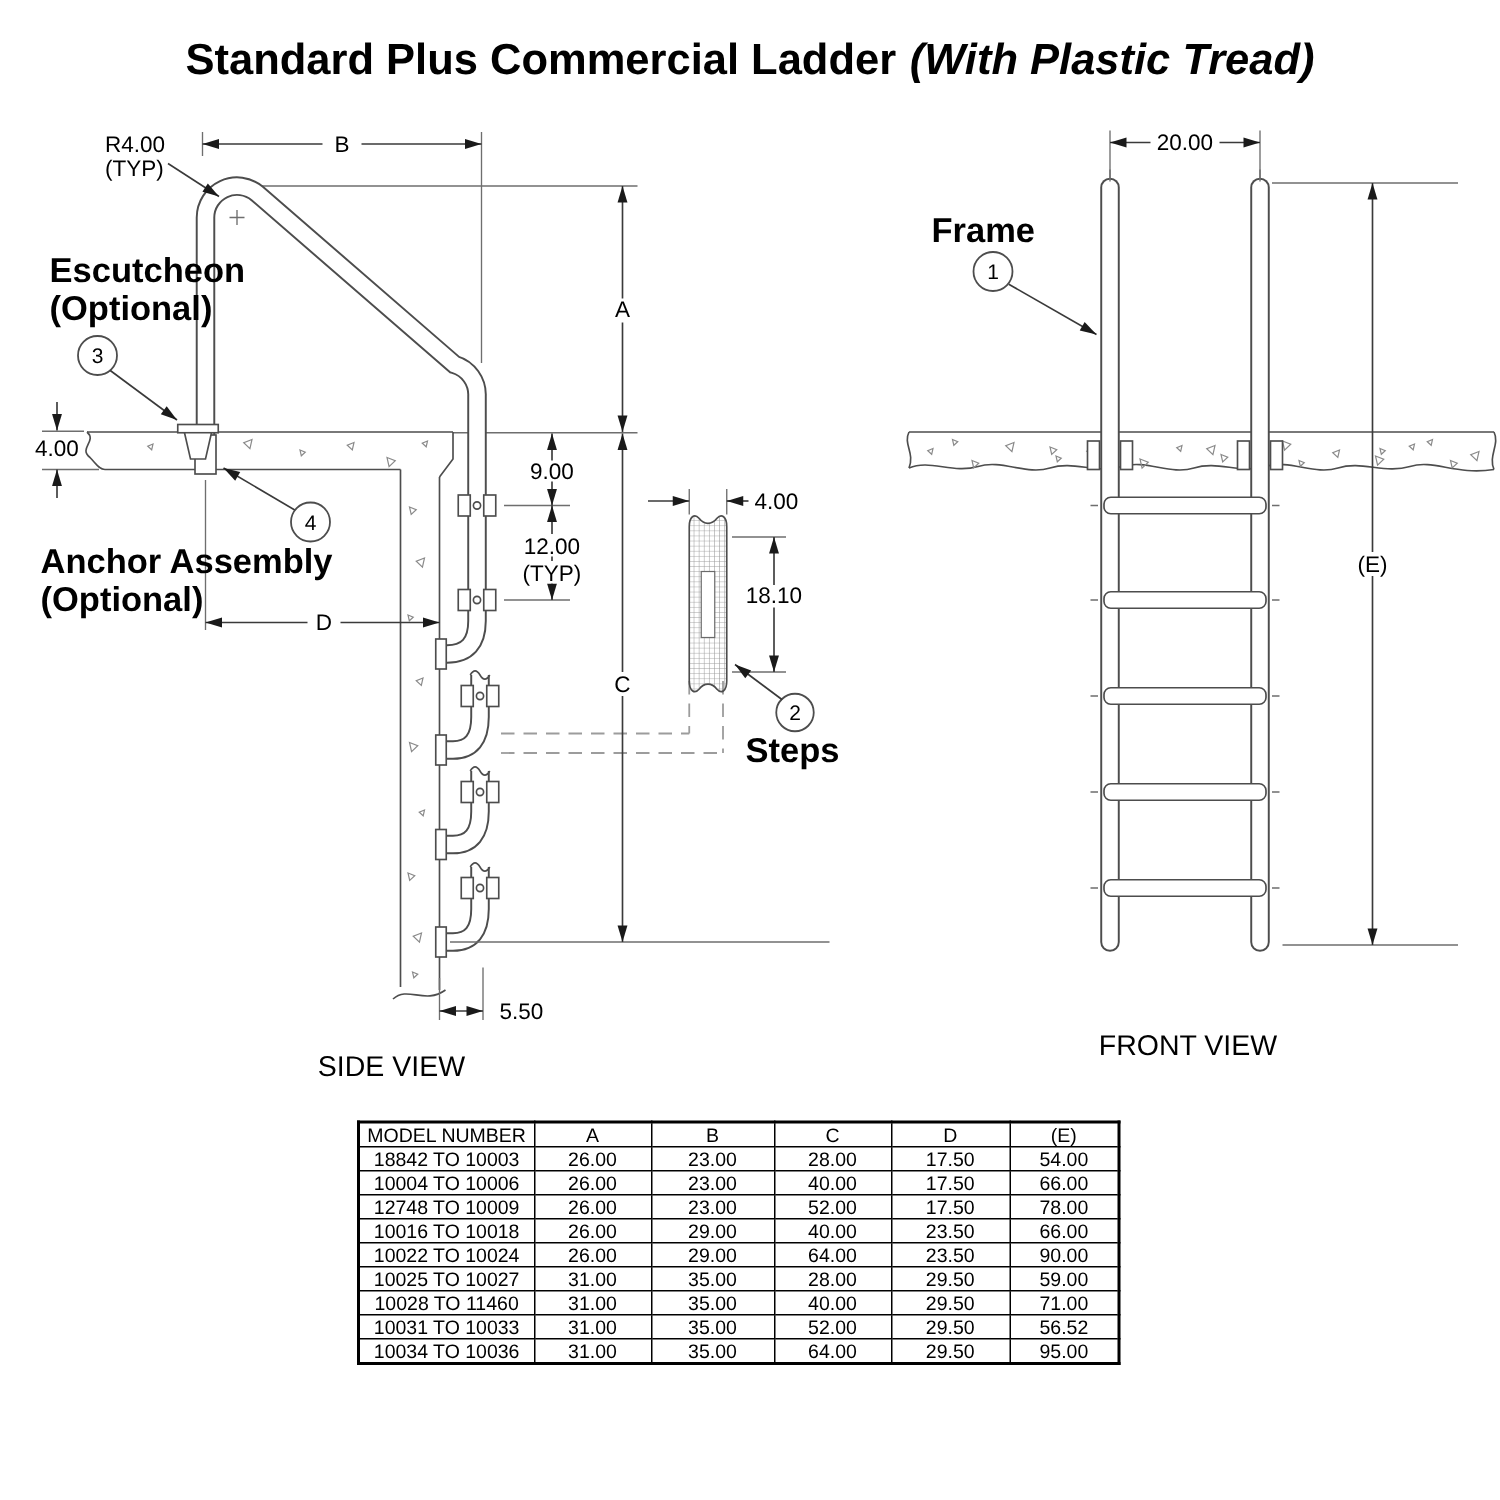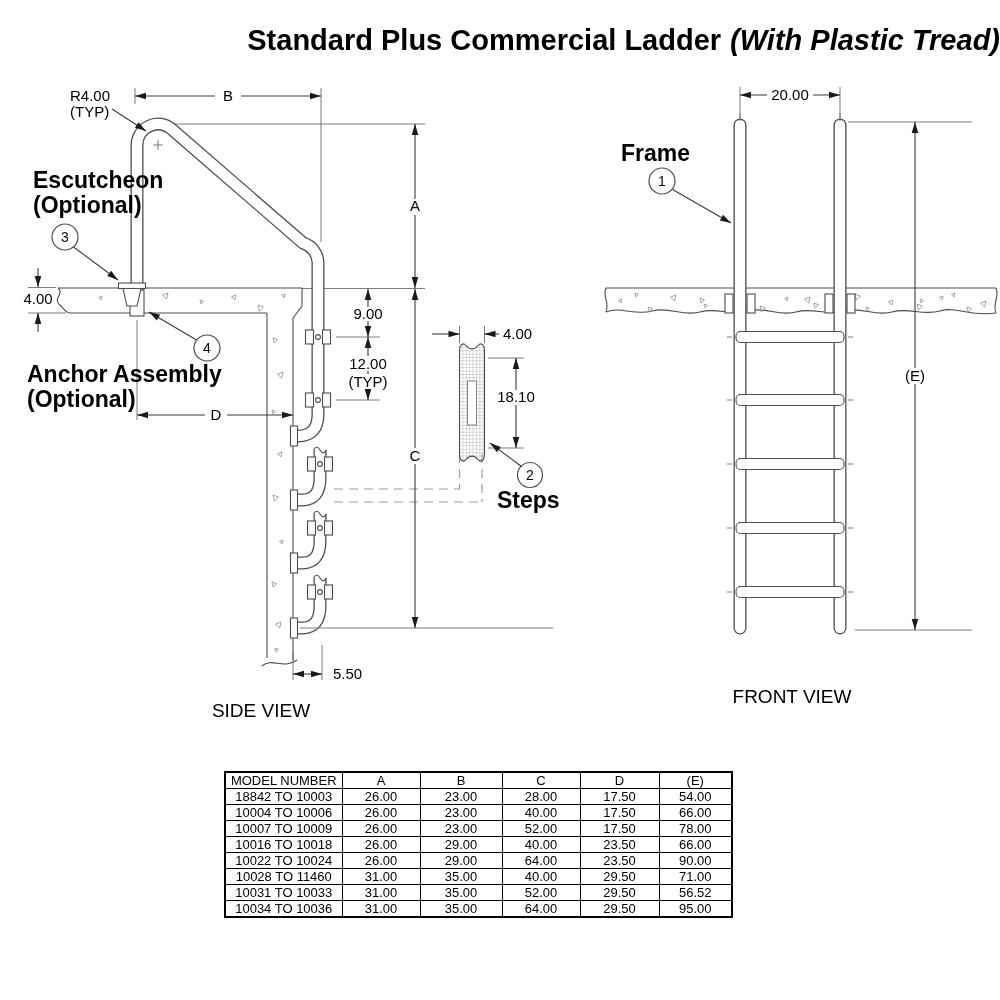--- a/index.html
+++ b/index.html
@@ -1,18 +1,18 @@
 <!DOCTYPE html>
 <html><head>
 <meta charset="utf-8">
 <style>
   html,body{margin:0;padding:0;background:#fff;}
   .page{position:relative;width:1000px;height:1000px;background:#fff;overflow:hidden;
         font-family:"Liberation Sans",sans-serif;color:#000;}
-  .title{position:absolute;left:0;top:24px;width:1000px;text-align:right;
+  .title{position:absolute;left:0;top:24px;width:1000px;text-align:center;
          font-size:29px;font-weight:bold;white-space:nowrap;}
   .title .it{font-style:italic;margin-left:9px;}
   svg.draw{position:absolute;left:0;top:0;}
   
   .ol{stroke:#4d4d4d;stroke-width:1.1;fill:none;}
   .tk{stroke:#4d4d4d;stroke-width:13;fill:none;}
   .tw{stroke:#ffffff;stroke-width:10.4;fill:none;}
   .pc{fill:#ffffff;stroke:#4d4d4d;stroke-width:1.1;}
   .xl{stroke:#6e6e6e;stroke-width:0.9;fill:none;}
   .dl{stroke:#3a3a3a;stroke-width:1.1;fill:none;}
@@ -20,23 +20,23 @@
   .bg{fill:#ffffff;}
   .cm{stroke:#8a8a8a;stroke-width:0.8;fill:none;}
   .co{fill:#ffffff;stroke:#4d4d4d;stroke-width:1.2;}
   text{fill:#000;}
   .dim{font-size:15px;}
   .lbl{font-size:23px;font-weight:bold;}
   .cap{font-size:19px;}
   .num{font-size:14px;}
   .mid{text-anchor:middle;}
   
-  table.spec{position:absolute;left:224px;top:747px;width:507px;
+  table.spec{position:absolute;left:238px;top:747px;width:507px;
              border-collapse:collapse;table-layout:fixed;
-             font-size:13px;border:2px solid #000;margin-top:24px;}
+             font-size:13px;border:2px solid #000;}
   table.spec td{border:1.5px solid #000;height:15px;line-height:15px;
                 padding:0;text-align:center;vertical-align:middle;
                 overflow:hidden;white-space:nowrap;}
 </style>
 </head>
 <body>
 
 <div class="page">
 
   <div class="title"><span>Standard Plus Commercial Ladder</span><span class="it">(With Plastic Tread)</span></div>
@@ -318,21 +318,21 @@
         </tr>
     <tr>
           <td>10004 TO 10006</td>
           <td>26.00</td>
           <td>23.00</td>
           <td>40.00</td>
           <td>17.50</td>
           <td>66.00</td>
         </tr>
     <tr>
-          <td>10007 TO 10009</td>
+          <td>12748 TO 10009</td>
           <td>26.00</td>
           <td>23.00</td>
           <td>52.00</td>
           <td>17.50</td>
           <td>78.00</td>
         </tr>
     <tr>
           <td>10016 TO 10018</td>
           <td>26.00</td>
           <td>29.00</td>
@@ -340,20 +340,28 @@
           <td>23.50</td>
           <td>66.00</td>
         </tr>
     <tr>
           <td>10022 TO 10024</td>
           <td>26.00</td>
           <td>29.00</td>
           <td>64.00</td>
           <td>23.50</td>
           <td>90.00</td>
+        </tr>
+    <tr>
+          <td>10025 TO 10027</td>
+          <td>31.00</td>
+          <td>35.00</td>
+          <td>28.00</td>
+          <td>29.50</td>
+          <td>59.00</td>
         </tr>
     <tr>
           <td>10028 TO 11460</td>
           <td>31.00</td>
           <td>35.00</td>
           <td>40.00</td>
           <td>29.50</td>
           <td>71.00</td>
         </tr>
     <tr>

